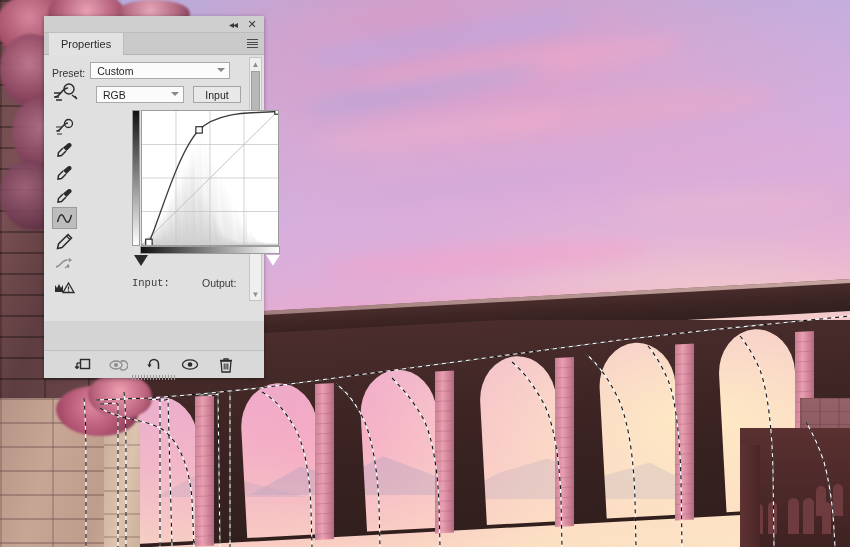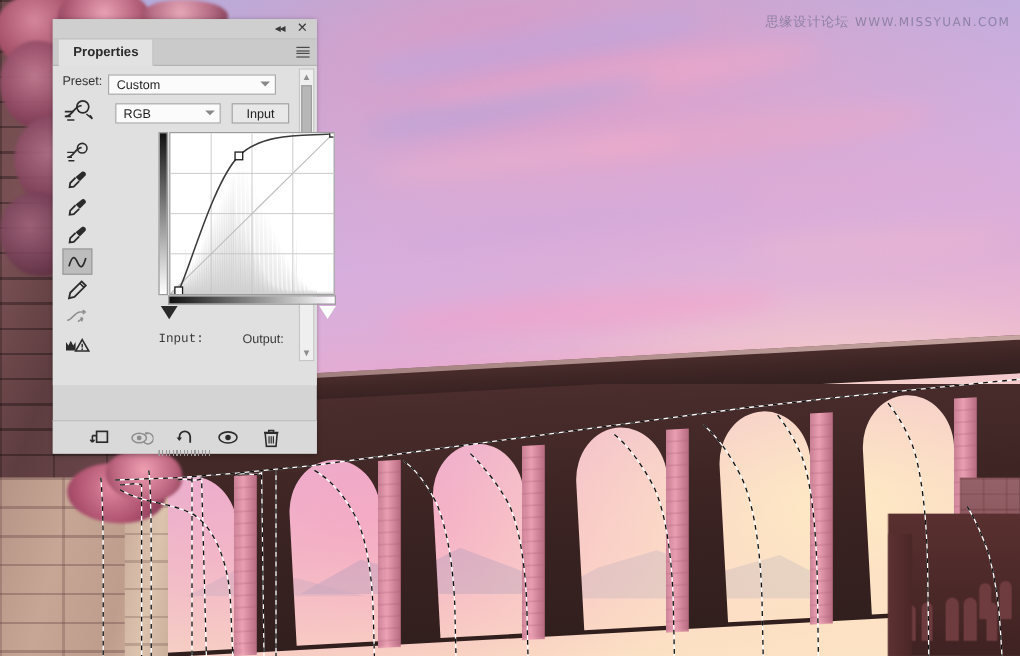--- a/index.html
+++ b/index.html
@@ -139,21 +139,21 @@
   }
   .tb-collapse { right:24px; letter-spacing:-1px; }
   .tb-close { right:5px; font-size:11px; }
 
   .tabrow {
     position:relative; height:22px; background:#cacaca;
     border-bottom:1px solid #b4b4b4;
   }
   .tab {
     position:absolute; left:5px; top:0; height:22px; padding:0 12px;
-    display:flex; align-items:center; font-size:11px; font-weight:bold;
+    display:flex; align-items:center; font-size:11px; font-weight:normal;
     color:#2b2b2b; background:#e2e2e2;
     border-right:1px solid #bcbcbc;
   }
   .hamburger {
     position:absolute; right:6px; top:6px; width:11px; height:9px;
     display:flex; flex-direction:column; justify-content:space-between; cursor:pointer;
   }
   .hamburger i { display:block; height:1.4px; background:#4a4a4a; }
 
   .adj-header {
@@ -182,21 +182,21 @@
   .sb-arrow {
     position:absolute; left:0; width:11px; height:12px; color:#8e8e8e;
     font-size:8px; display:flex; align-items:center; justify-content:center;
   }
   .sb-up { top:0; } .sb-down { bottom:0; }
   .sb-thumb {
     position:absolute; left:1px; top:13px; width:9px; height:148px;
     background:#b7b7b7; border:1px solid #9e9e9e; cursor:pointer;
   }
 
-  .preset-row { position:absolute; left:8px; top:7px; display:flex; align-items:flex-start; }
+  .preset-row { position:absolute; left:8px; top:7px; display:flex; align-items:flex-end; }
   .lbl { font-size:10.5px; color:#333; margin-right:5px; }
   .dd {
     position:relative; height:17px; background:#fbfbfb; border:1px solid #a9a9a9;
     display:flex; align-items:center; padding:0 16px 0 6px; font-size:10.5px; color:#1f1f1f;
   }
   .dd .caret {
     position:absolute; right:4px; top:5px; width:0; height:0;
     border-left:4px solid transparent; border-right:4px solid transparent;
     border-top:4px solid #888;
   }
@@ -407,23 +407,20 @@
       <path d="M648,346 C656,356 662,366 668,380 C676,400 680,440 681,480 L682,547"></path>
       <path d="M740,336 C748,346 754,356 760,370 C768,392 772,430 773,470 L774,547"></path>
       <path d="M806,422 C812,432 818,444 824,462 C830,484 833,510 834,530 L835,547"></path>
       <path d="M124,392 C126,410 126,440 126,470 L126,547"></path>
       <path d="M84,398 C86,420 86,450 86,480 L86,547"></path>
       <path d="M160,398 L160,547"></path>
       <path d="M230,392 L230,547"></path>
     </g>
   </svg>
 
-  <div class="watermark">
-    <span>思缘设计论坛</span><span class="wm-en">WWW.MISSYUAN.COM</span>
-  </div>
 
   <div class="panel">
 
     <div class="panel-titlebar">
       <div class="tb-btn tb-collapse">◂◂</div>
       <div class="tb-btn tb-close">✕</div>
     </div>
 
     <div class="tabrow">
       <div class="tab">Properties</div>

